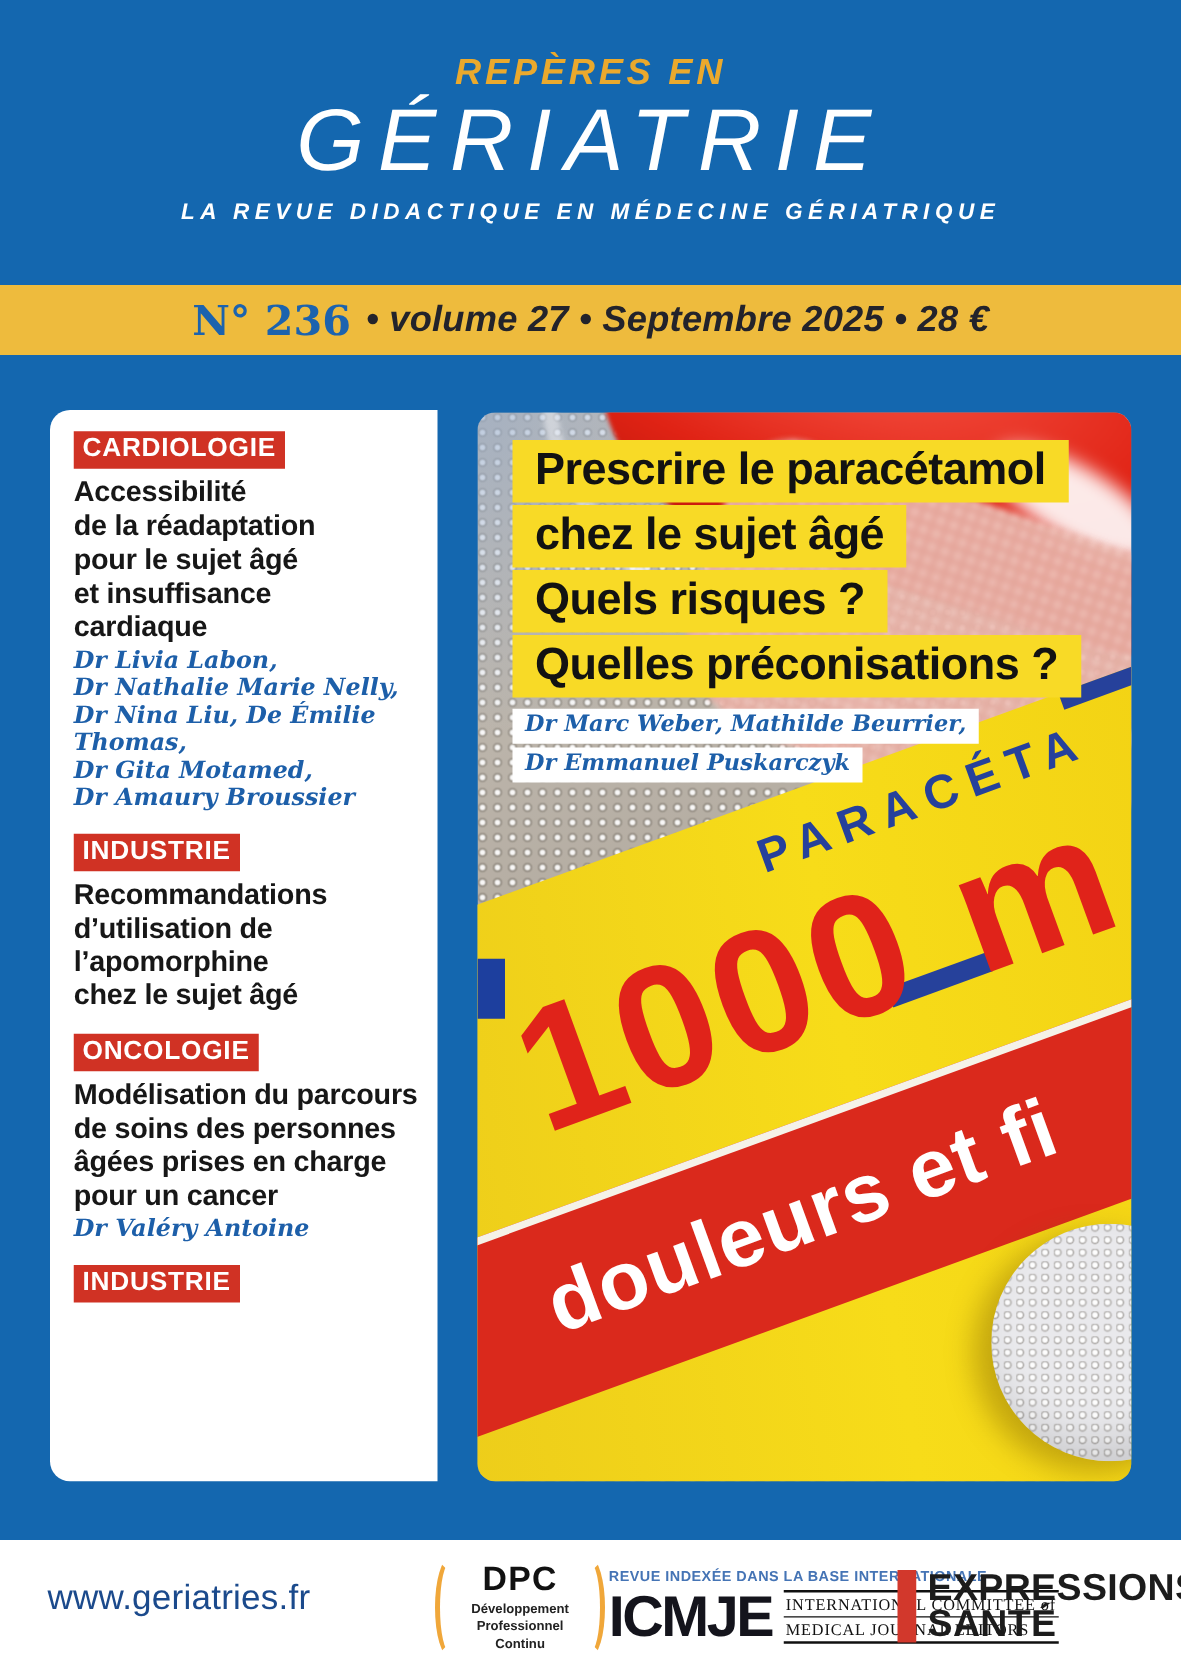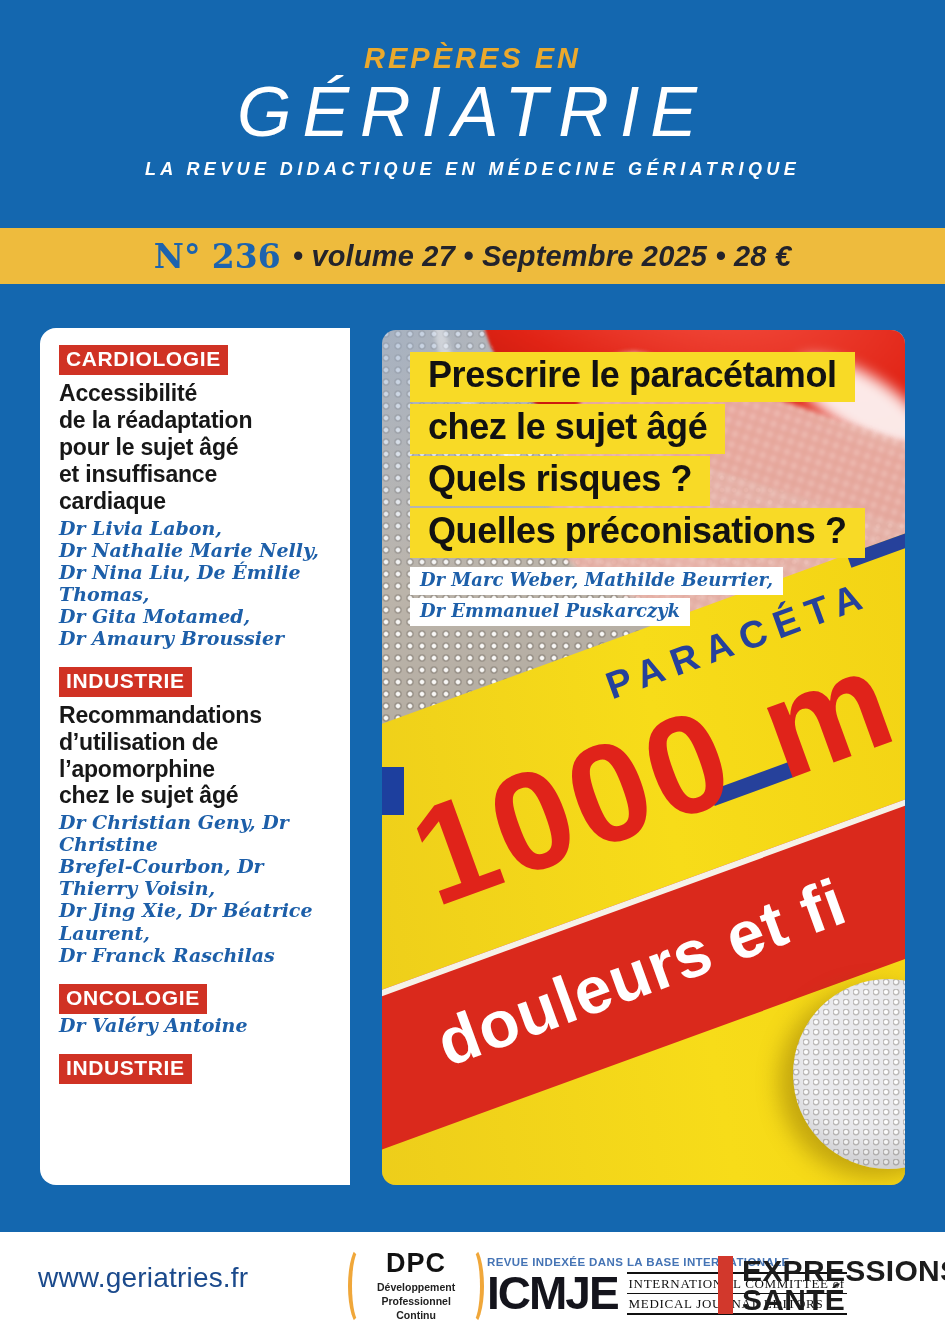--- a/index.html
+++ b/index.html
@@ -137,28 +137,28 @@
 Dr Gita Motamed,
 Dr Amaury Broussier</div>
     </div>
 
     <div class="toc-section">
       <span class="category">INDUSTRIE</span>
       <div class="sec-title">Recommandations
 d’utilisation de
 l’apomorphine
 chez le sujet âgé</div>
-      <div class="sec-authors">Dr Christian Geny, Dr Christine
-Brefel-Courbon, Dr Thierry Voisin,
-Dr Jing Xie, Dr Béatrice Laurent,
-Dr Franck Raschilas</div>
     </div>
 
     <div class="toc-section">
       <span class="category">ONCOLOGIE</span>
+      <div class="sec-title">Modélisation du parcours
+de soins des personnes
+âgées prises en charge
+pour un cancer</div>
       <div class="sec-authors">Dr Valéry Antoine</div>
     </div>
 
     <div class="toc-section">
       <span class="category">INDUSTRIE</span>
       
       
     </div>
 
   </div>

